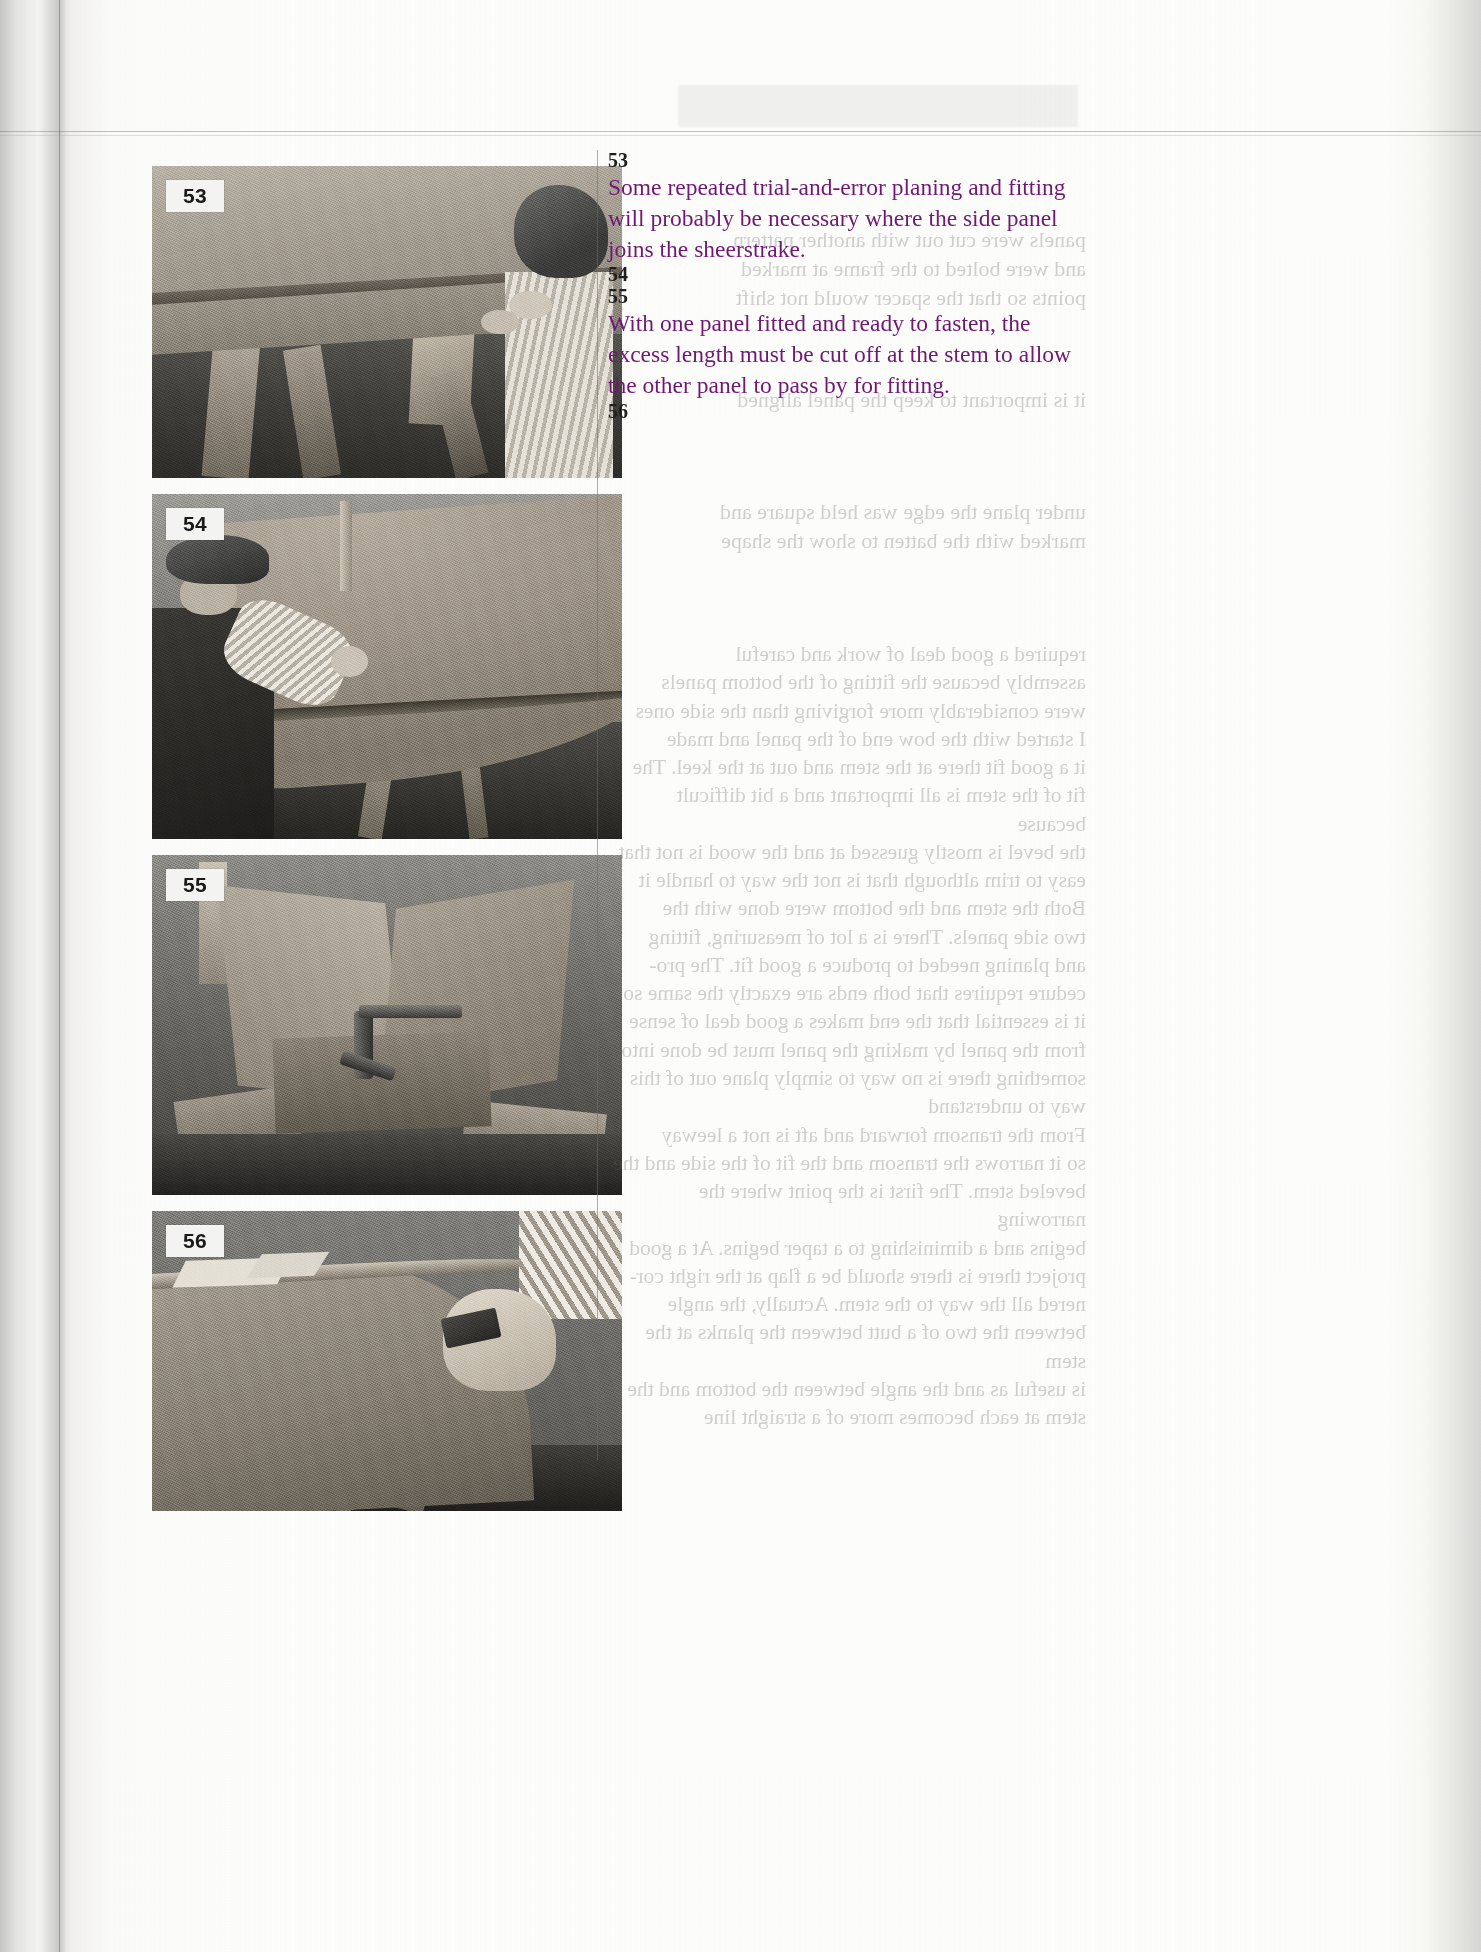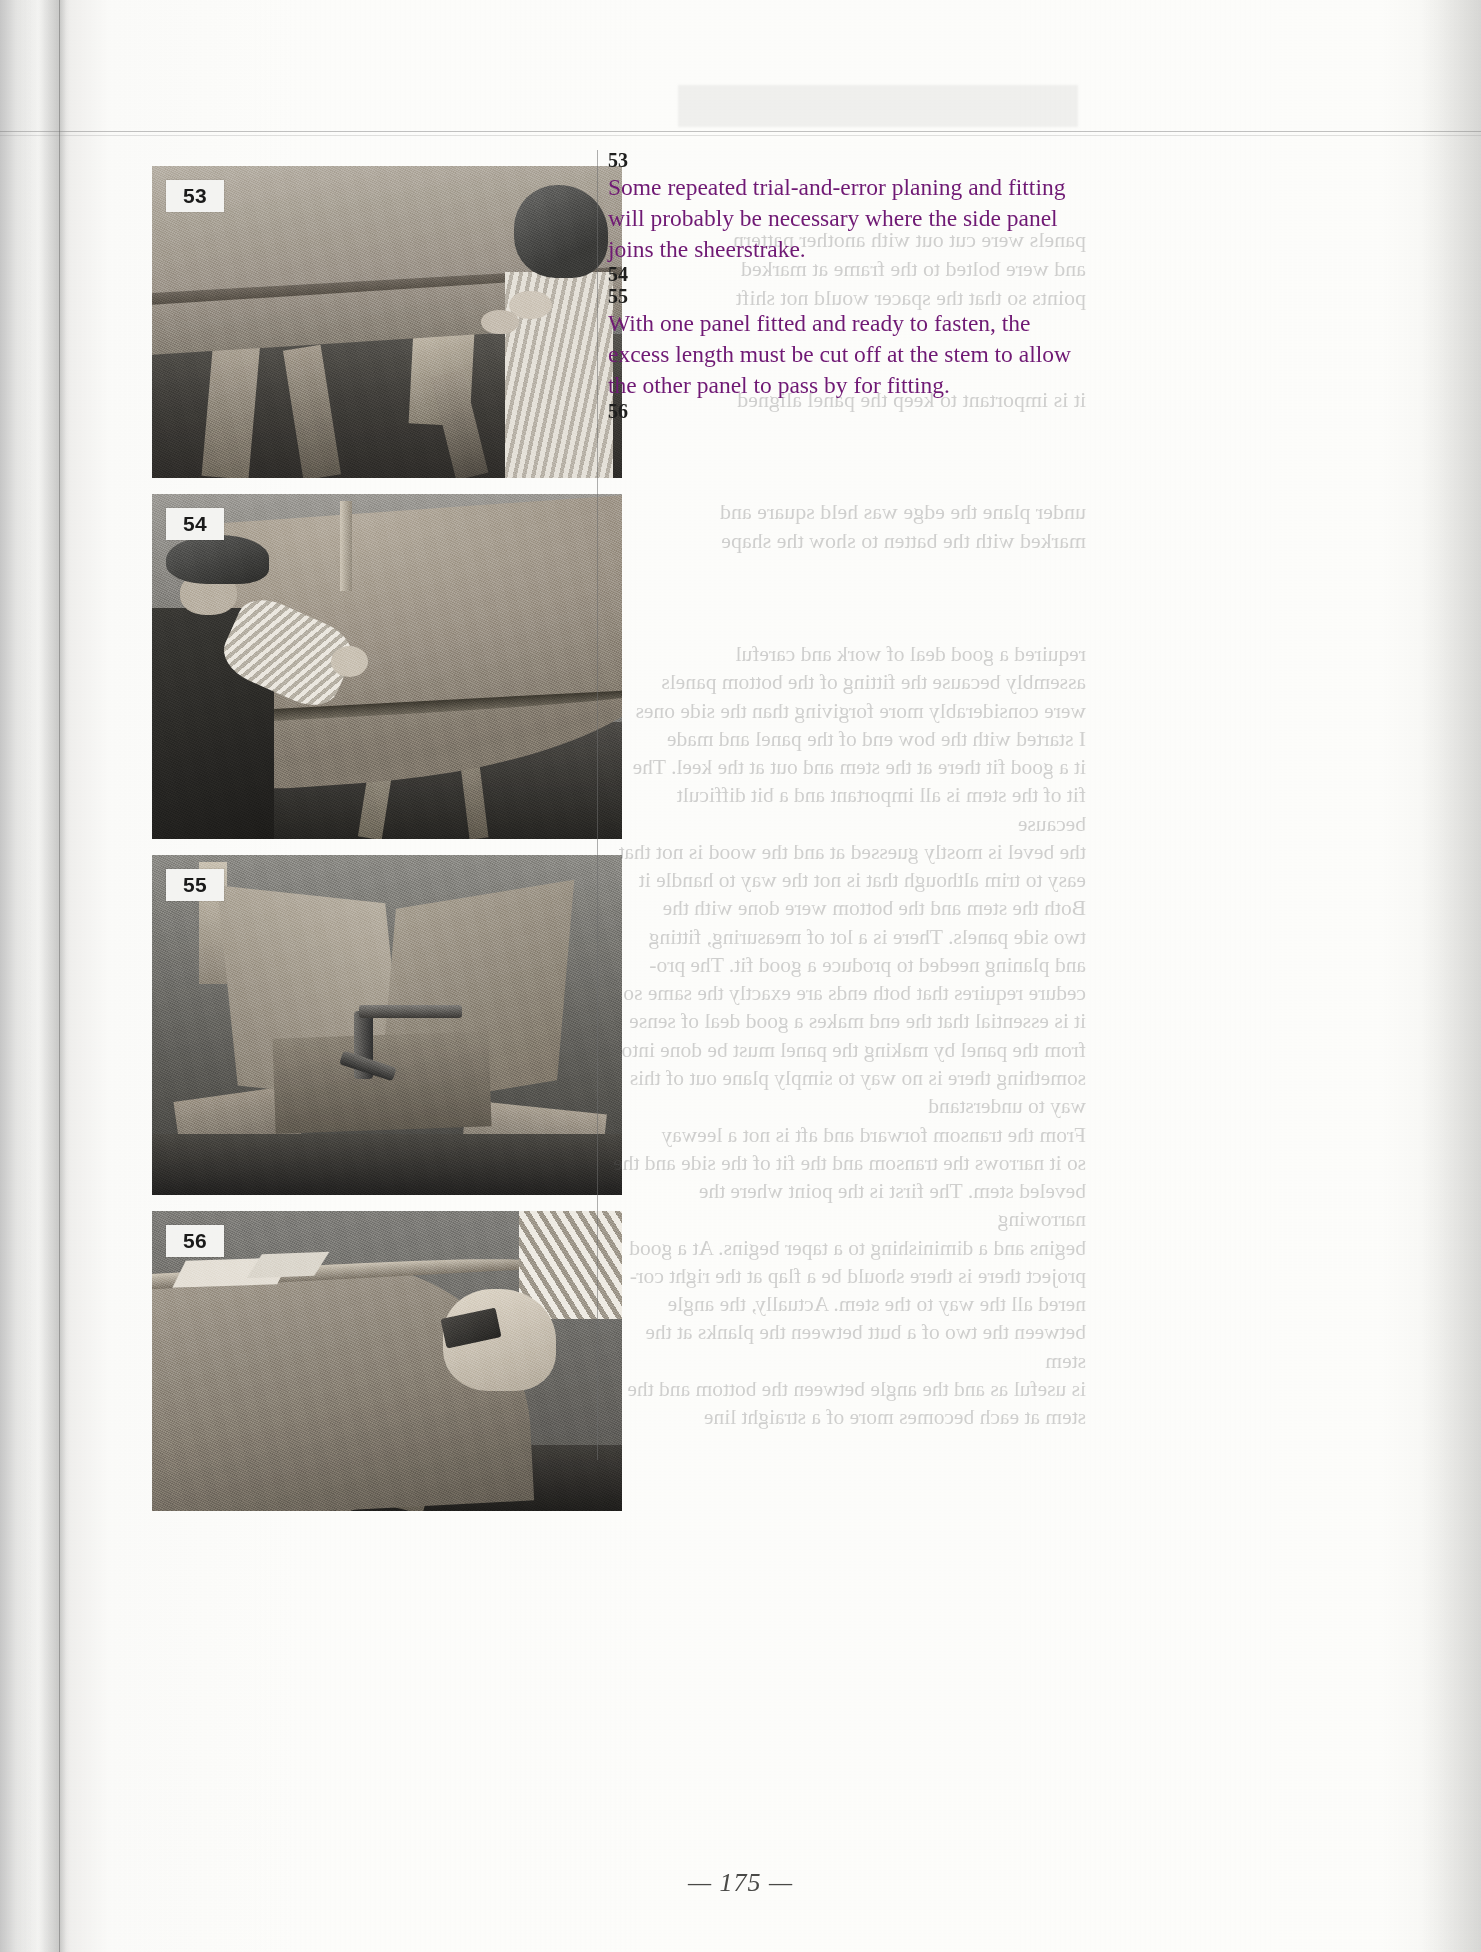--- a/index.html
+++ b/index.html
@@ -550,16 +550,15 @@
       <p class="cap-num">55</p>
       <p class="cap-body">With one panel fitted and ready to fasten, the excess length must be cut off at the stem to allow the other panel to pass by for fitting.</p>
     </div>
 
     <div>
       <p class="cap-num">56</p>
     </div>
 
   </div>
 
-  <div class="footer">— 175 —</div>
 
   <div class="paper-noise"></div>
 </div>
 
 </body></html>

